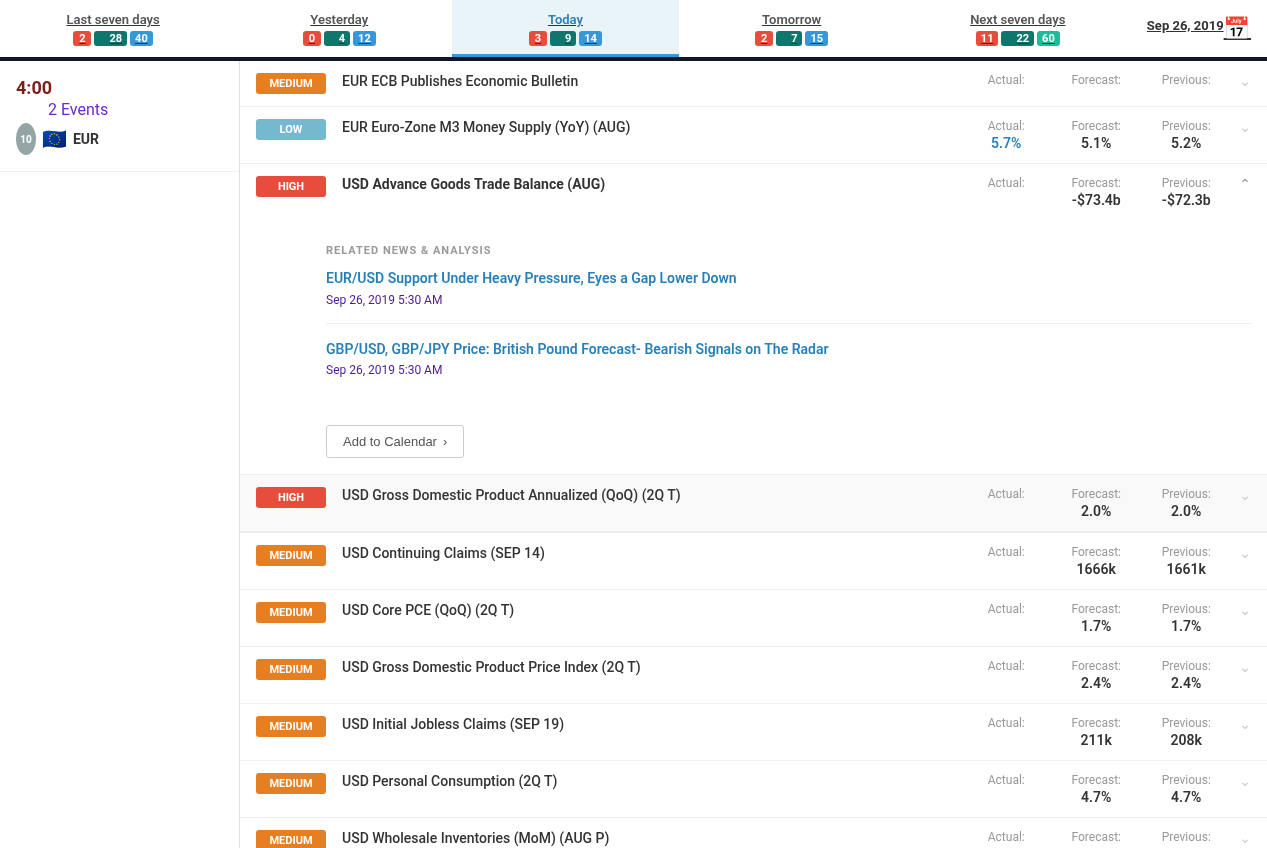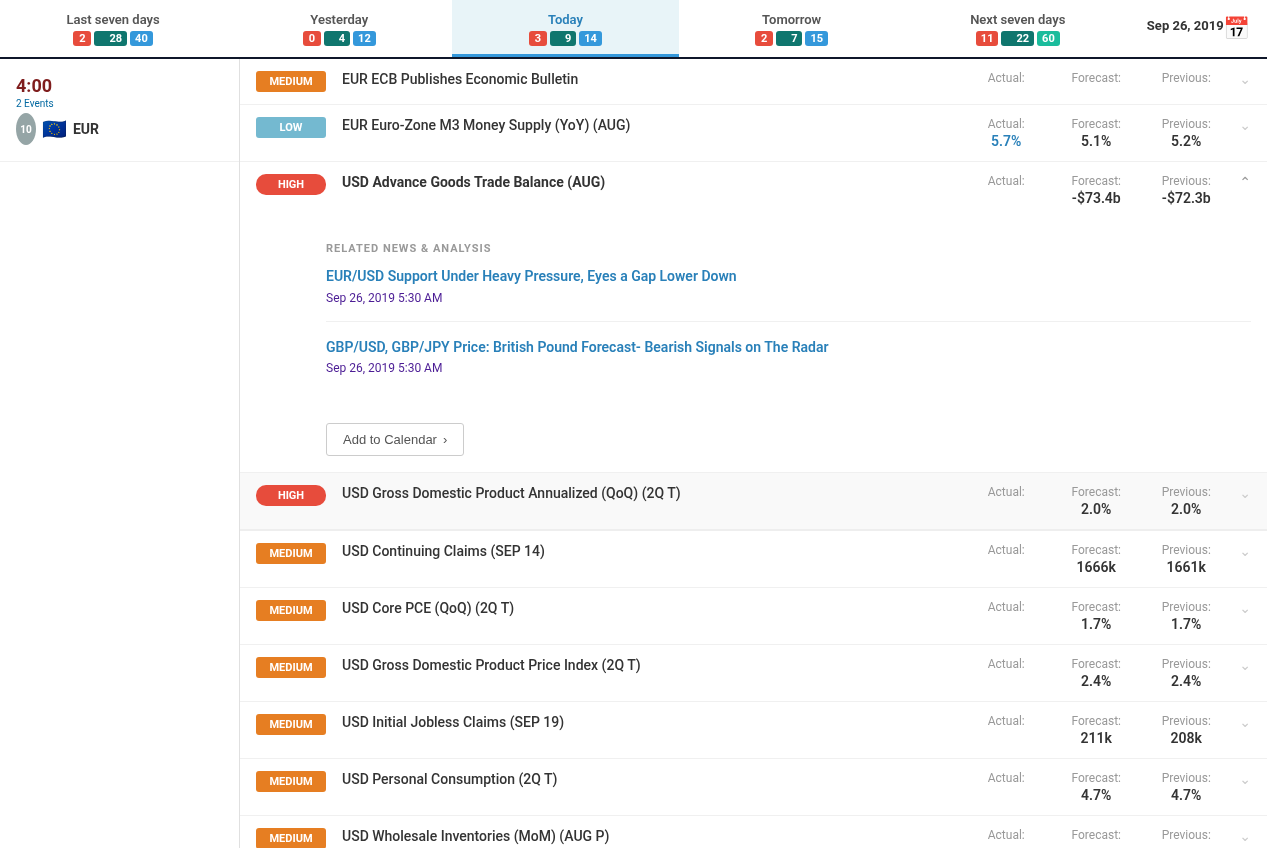--- a/index.html
+++ b/index.html
@@ -20,28 +20,28 @@
     
     .calendar-nav { display: flex; flex-direction: row; align-items: center; justify-content: center; padding: 12px 16px; min-width: 80px; }
     .calendar-nav .date-text { font-weight: 700; font-size: 13px; color: #333; margin-bottom: 6px; }
 
     
     .main { flex: 1; background: #f5f5f5; overflow: auto; }
 
     
     .time-block { padding: 16px 16px; border-bottom: 1px solid #f0f0f0; }
     .time-block .time { font-size: 18px; font-weight: 700; color: #7f1d1d; }
-    .time-block .events { font-size: 10px; color: #0369a1; margin-top: 2px; }
+    .time-block .events { font-size: 16px; color: #6d28d9; margin-top: 2px; margin-left: 32px; }
     .time-block .currency { display: flex; align-items: center; gap: 6px; margin-top: 4px; }
     .currency-flag { font-size: 20px; }
     .currency-label { font-weight: 700; font-size: 14px; color: #333; }
     .currency-badge { background: #95a5a6; color: #fff; border-radius: 50%; width: 20px; height: 32px; display: flex; align-items: center; justify-content: center; font-size: 10px; font-weight: 700; }
     .event-row { display: flex; align-items: flex-start; padding: 12px 16px; border-bottom: 1px solid #f0f0f0; }
     .impact-badge { min-width: 70px; text-align: center; padding: 4px 8px; border-radius: 3px; font-size: 11px; font-weight: 700; color: #fff; margin-right: 16px; }
-    .impact-badge.high { background: #e74c3c; border-radius: 10px; }
+    .impact-badge.high { background: #e74c3c; }
     .impact-badge.medium { background: #e67e22; }
     .impact-badge.low { background: #74b9d0; color: #fff; }
     .event-name { flex: 1; font-size: 14px; color: #333; font-weight: 500; }
     .stats { display: flex; gap: 0; margin-left: auto; }
     .stat-col { text-align: center; min-width: 90px; padding: 0 8px; }
     .stat-label { font-size: 12px; color: #999; }
     .stat-value { font-size: 14px; font-weight: 600; color: #333; margin-top: 2px; }
     .stat-value.blue { color: #2980b9; }
     .chevron { color: #ccc; margin-left: 8px; font-size: 14px; cursor: pointer; }
     .chevron.up { color: #999; }
@@ -51,21 +51,21 @@
     .related-news-title { font-size: 11px; font-weight: 700; color: #999; letter-spacing: 1px; text-transform: uppercase; margin-bottom: 12px; margin-top: 8px; }
     .news-item { margin-bottom: 16px; padding-bottom: 16px; border-bottom: 1px solid #f0f0f0; }
     .news-item:last-child { border-bottom: none; }
     .news-link { font-size: 14px; color: #2980b9; font-weight: 600; line-height: 1.4; cursor: pointer; text-decoration: none; }
     .news-date { font-size: 12px; color: #4c1d95; margin-top: 4px; }
 
     
     .add-calendar-row { padding: 16px 16px 16px 86px; background: #fff; }
     .add-calendar-btn { display: inline-flex; align-items: center; gap: 6px; border: 1px solid #ccc; background: #fff; padding: 8px 16px; font-size: 13px; color: #555; cursor: pointer; border-radius: 3px; }
 
-    .top-nav-wrapper { background: #fff; border-bottom: 2px solid #0f172a; }
+    .top-nav-wrapper { background: #fff; border-bottom: 4px solid #0f172a; text-decoration: underline; }
     .layout { display: flex; }
   </style>
 </head>
 <body>
 
 <div class="layout">
 
   <div style="width:1267px; min-height:848px; display:flex; flex-direction:column;">
 
     <div class="top-nav-wrapper">

